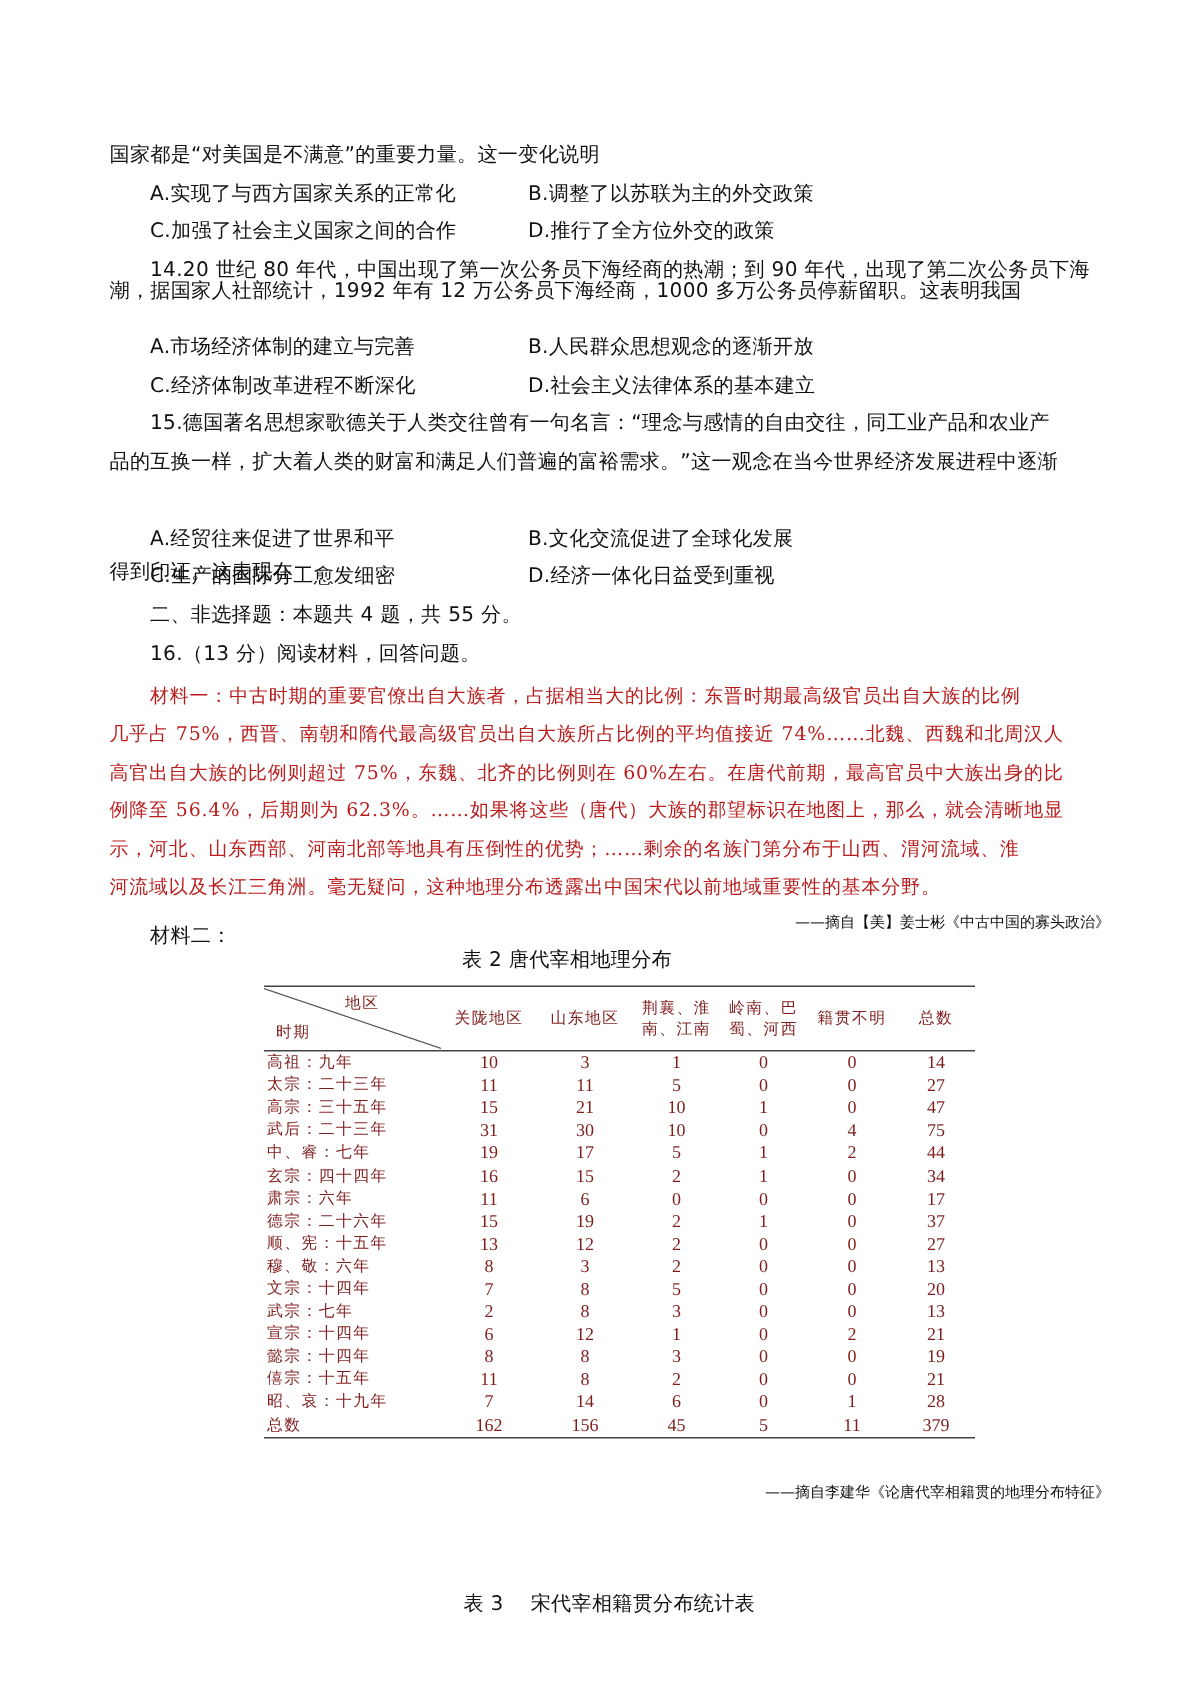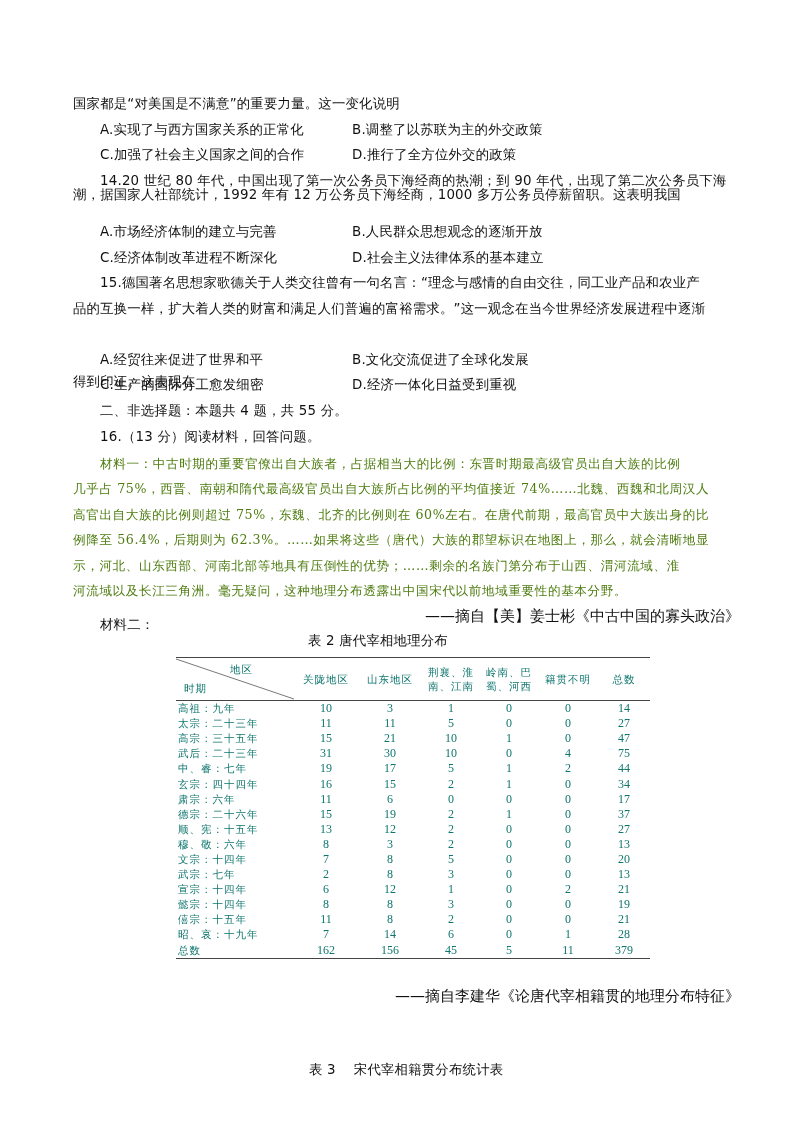--- a/index.html
+++ b/index.html
@@ -3,24 +3,24 @@
 <meta charset="utf-8">
 <style>
   html, body { margin:0; padding:0; background:#ffffff; }
   body { width:794px; height:1123px; position:relative; overflow:hidden; color:#111;
          font-family:"DejaVu Sans", sans-serif; }
   .page { position:absolute; left:0; top:0; width:794px; height:1123px; }
   .line { position:absolute; left:73px; font-size:13.4px; line-height:18px; white-space:nowrap; letter-spacing:0.2px; }
   .ind { left:100px; }
   .optA { position:absolute; left:100px; }
   .optB { position:absolute; left:352px; }
-  .mat { position:absolute; left:73px; font-family:"DejaVu Serif", serif; font-size:12.6px; line-height:18px; white-space:nowrap; letter-spacing:0.6px; color:#4d7c0f; }
-  .src { position:absolute; right:54px; font-size:15px; line-height:18px; white-space:nowrap; }
+  .mat { position:absolute; left:73px; font-family:"DejaVu Serif", serif; font-size:12.6px; line-height:18px; white-space:nowrap; letter-spacing:0.6px; color:#b91c1c; }
+  .src { position:absolute; right:54px; font-size:10px; line-height:18px; white-space:nowrap; }
   table.t2 { position:absolute; left:176px; top:657px; width:474px; border-collapse:collapse;
-             font-family:"Liberation Serif", serif; font-size:12px; color:#0f766e; }
+             font-family:"Liberation Serif", serif; font-size:12px; color:#7f1d1d; }
   table.t2 th { font-weight:normal; font-family:"DejaVu Serif", serif; font-size:10.5px; letter-spacing:1px; line-height:14px; padding:0; height:42px; }
   table.t2 thead tr { border-top:1.2px solid #444; border-bottom:1.2px solid #444; }
   table.t2 tbody tr:last-child { border-bottom:1.2px solid #444; }
   table.t2 td { padding:0; height:15.1px; line-height:15px; text-align:center; }
   table.t2 td.p { text-align:left; font-family:"DejaVu Serif", serif; font-size:10.5px; letter-spacing:1px; padding-left:2px; }
   .diag { position:relative; width:118px; height:42px; }
   .diag svg { position:absolute; left:0; top:0; }
   .diag .r { position:absolute; left:54px; top:4px; }
   .diag .c { position:absolute; left:8px; top:23px; }
 </style>

